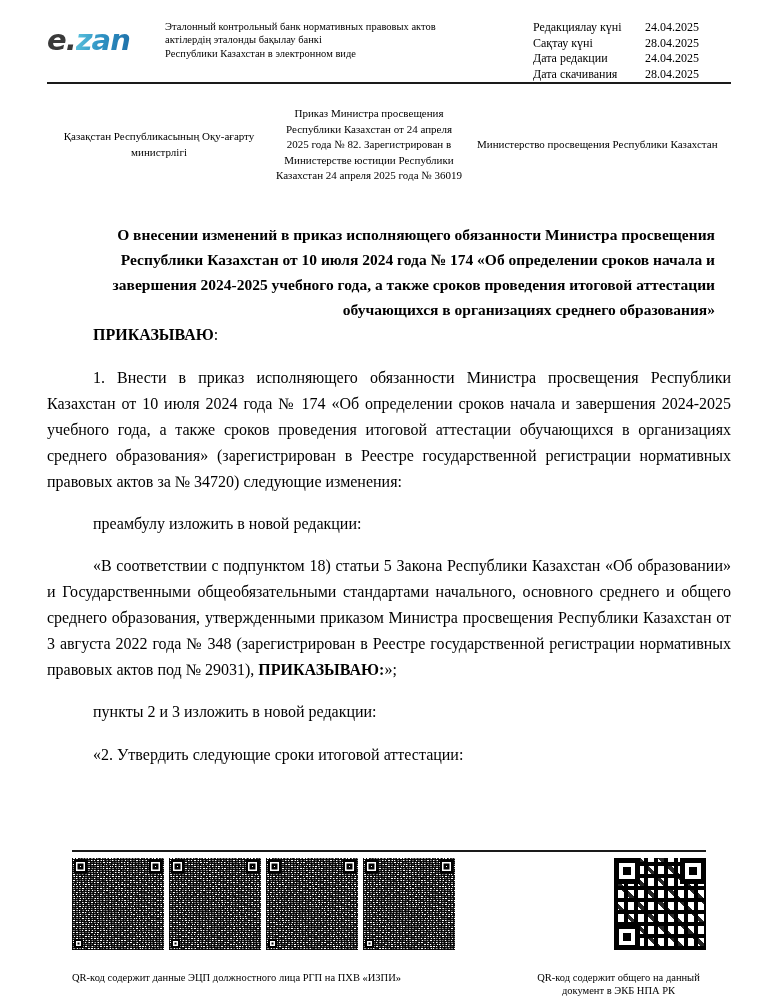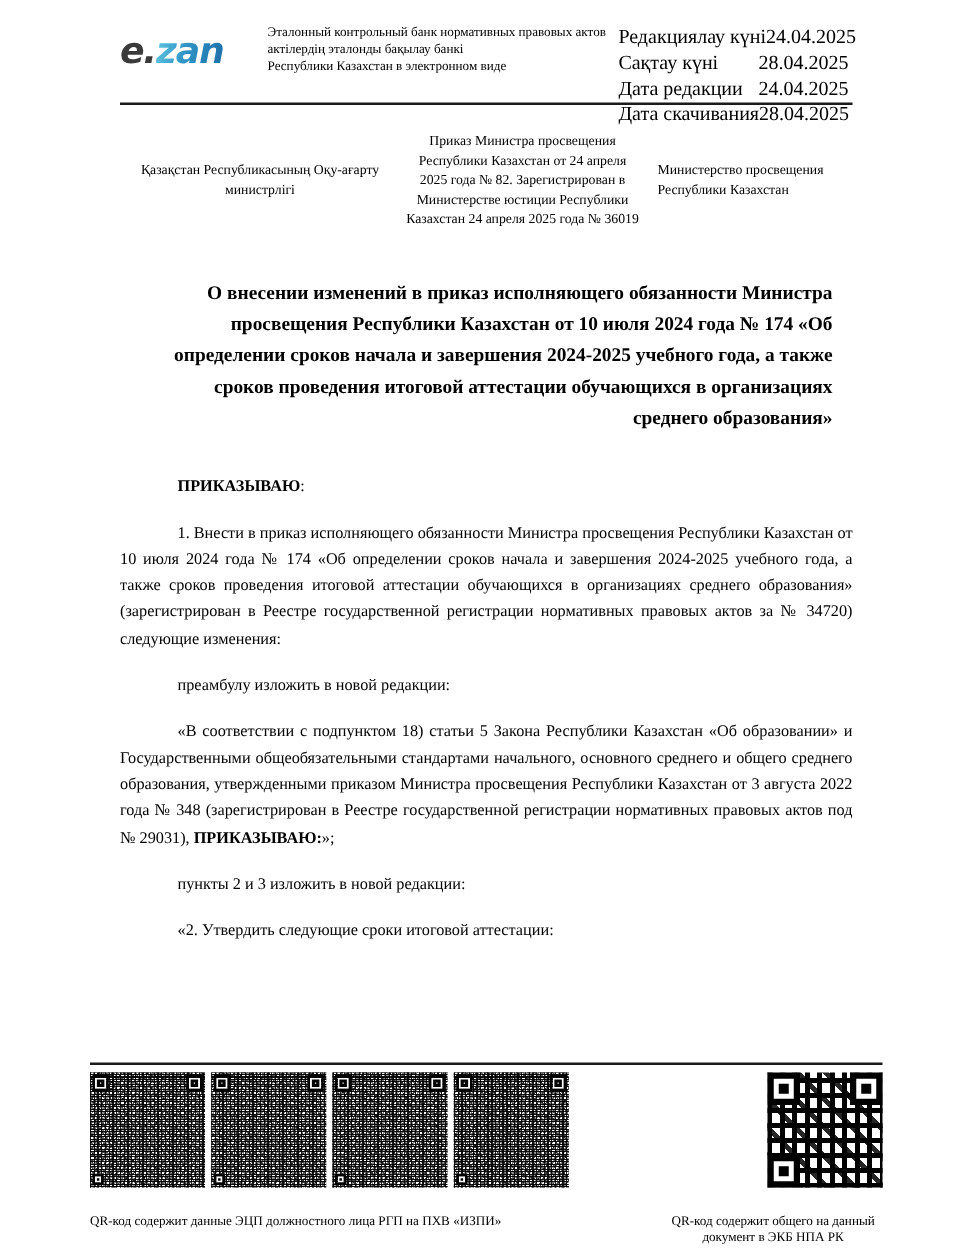--- a/index.html
+++ b/index.html
@@ -11,21 +11,21 @@
     font-family: "Liberation Serif", "DejaVu Serif", serif;
     color: #000000;
     overflow: hidden;
     position: relative;
   }
 
   .page {
     width: 778px;
     height: 1003px;
     position: relative;
-    padding: 0 96px;
+    padding: 0 47px;
   }
 
   
   .header {
     display: flex;
     align-items: flex-start;
     padding-top: 18px;
     height: 72px;
   }
 
@@ -55,21 +55,21 @@
     flex: 1 1 auto;
     font-size: 10.5px;
     line-height: 1.28;
     padding-top: 2px;
     padding-right: 10px;
   }
   .header-mid div { white-space: nowrap; }
 
   .header-dates {
     flex: 0 0 198px;
-    font-size: 16px;
+    font-size: 12px;
     line-height: 1.3;
     padding-top: 2px;
   }
   .date-row {
     display: flex;
     justify-content: flex-start;
   }
   .date-label { flex: 0 0 112px; white-space: nowrap; }
   .date-value { white-space: nowrap; }
 
@@ -107,22 +107,21 @@
     margin-top: 38px;
     font-size: 15.5px;
     font-weight: 700;
     line-height: 1.62;
     text-align: right;
     padding: 0 16px;
   }
 
   
   .body-text {
-    margin-top: 30px;
-    font-size: 13px;
+    font-size: 16px;
     line-height: 1.63;
     text-align: justify;
   }
   .body-text p {
     text-indent: 46px;
     margin-bottom: 16px;
   }
   .body-text p:last-child { margin-bottom: 0; }
   .body-text .b { font-weight: 700; }
 

